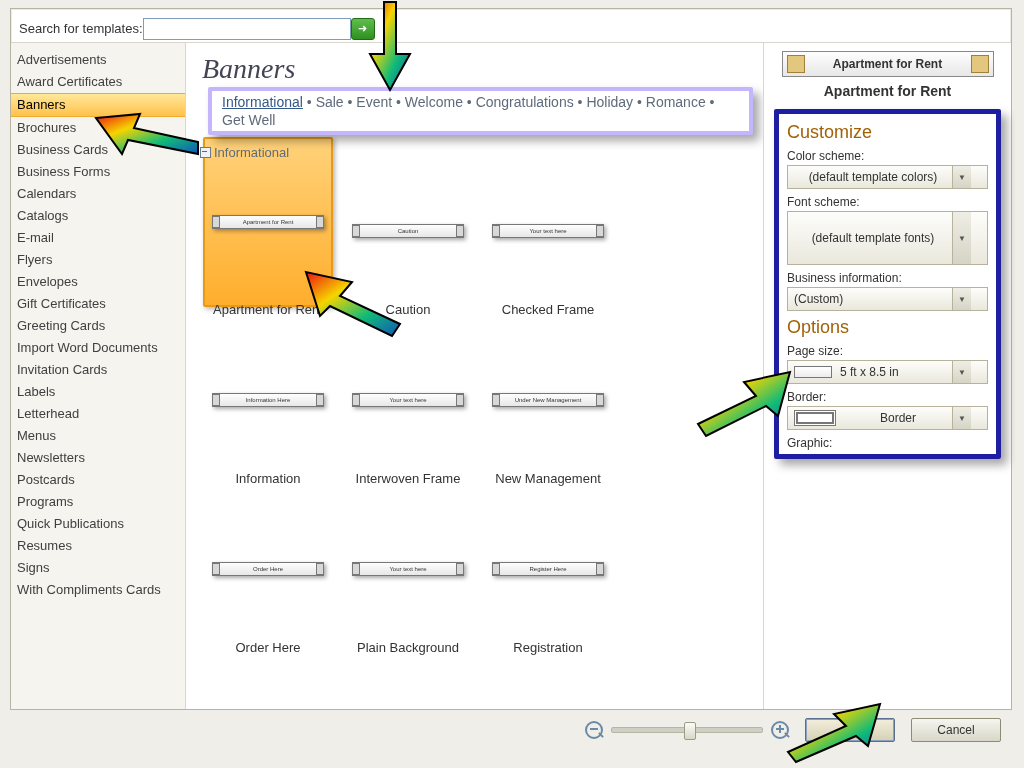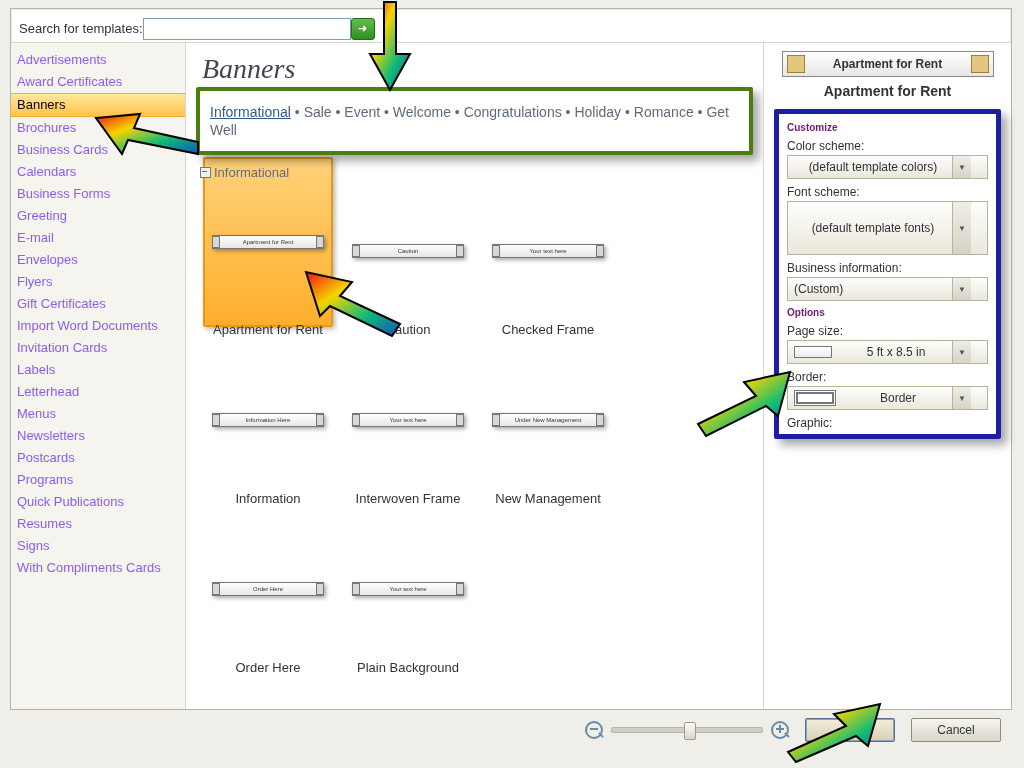--- a/index.html
+++ b/index.html
@@ -56,21 +56,21 @@
   
   .cats {
     width: 174px;
     background: #f5f4ee;
     border-right: 1px solid #d9d7cd;
     overflow: hidden;
   }
   .cats ul { list-style:none; margin:6px 0; padding:0; }
   .cats li {
     padding: 2px 6px;
-    color: #8b5cf6;
+    color: #404040;
     cursor: pointer;
     font-size: 13px;
     line-height: 18px;
     white-space: nowrap;
   }
   .cats li.selected {
     background: linear-gradient(#ffe89a,#ffc24b);
     border-top: 1px solid #f0ac31;
     border-bottom: 1px solid #f0ac31;
     color: #000;
@@ -86,26 +86,26 @@
   .center h1 {
     font-family: "Times New Roman", serif;
     font-style: italic;
     font-weight: normal;
     color: #445;
     font-size: 28px;
     margin: 2px 0 2px 6px;
   }
   .filter-box {
     position: relative;
-    margin: 2px 0 8px 0;
-    border: 4px solid #4d7c0f;
+    margin: 2px 0 8px 12px;
+    border: 4px solid #c4b5fd;
     border-radius: 2px;
     background: #fff;
     box-shadow: 6px 6px 10px rgba(0,0,0,0.35);
-    padding: 12px 10px;
+    padding: 2px 10px;
     color: #5f6b7b;
     font-size: 14px;
     line-height: 18px;
   }
   .filter-box .cat {
     color:#35588a;
     text-decoration: underline;
   }
   .section-title {
     position: relative;
@@ -202,21 +202,21 @@
     text-align:center; font-weight:bold; font-size:14px;
     margin-bottom: 10px;
   }
   .cust-frame {
     border: 5px solid #1e1ea0;
     border-radius: 2px;
     box-shadow: 6px 6px 10px rgba(0,0,0,0.35);
     padding: 6px 8px 2px 8px;
   }
   .section-head {
-    font-weight: bold; color:#701a75; font-size: 10px;
+    font-weight: normal; color:#a16207; font-size: 18px;
     margin: 2px 0 6px 0;
   }
   .fld-label { font-size:12px; margin: 0 0 2px 0; }
   .dropdown {
     display:flex; align-items:center;
     height: 22px;
     border: 1px solid #b6b29c;
     background: linear-gradient(#fdfdfb,#eae8dc);
     padding: 0 16px 0 6px;
     font-size: 12px;
@@ -316,27 +316,28 @@
 
   <div class="body">
 
     <div class="cats">
       <ul id="cat-ul">
           <li>Advertisements</li>
           <li>Award Certificates</li>
           <li class="selected">Banners</li>
           <li>Brochures</li>
           <li>Business Cards</li>
+          <li>Business Forms</li>
           <li>Calendars</li>
-          <li>Business Forms</li>
-          <li>Greeting</li>
+          <li>Catalogs</li>
           <li>E-mail</li>
+          <li>Flyers</li>
           <li>Envelopes</li>
-          <li>Flyers</li>
           <li>Gift Certificates</li>
+          <li>Greeting Cards</li>
           <li>Import Word Documents</li>
           <li>Invitation Cards</li>
           <li>Labels</li>
           <li>Letterhead</li>
           <li>Menus</li>
           <li>Newsletters</li>
           <li>Postcards</li>
           <li>Programs</li>
           <li>Quick Publications</li>
           <li>Resumes</li>
@@ -400,20 +401,26 @@
               <div class="banner-chip">Order Here</div>
             </div>
             <div class="lbl">Order Here</div>
           </div>
           <div class="tmpl">
             <div class="thumb-wrap">
               <div class="banner-chip">Your text here</div>
             </div>
             <div class="lbl">Plain Background</div>
           </div>
+          <div class="tmpl">
+            <div class="thumb-wrap">
+              <div class="banner-chip">Register Here</div>
+            </div>
+            <div class="lbl">Registration</div>
+          </div>
         </div>
     </div>
 
     <div class="rightp">
       <div class="preview-box">
         <span class="sq l"></span>
         <span>Apartment for Rent</span>
         <span class="sq r"></span>
       </div>
       <div class="sel-name">Apartment for Rent</div>
@@ -437,21 +444,21 @@
         <div class="dropdown">
           <span class="dd-text" style="text-align:left">(Custom)</span>
           <span class="dd-btn">▼</span>
         </div>
 
         <div class="section-head">Options</div>
 
         <div class="fld-label">Page size:</div>
         <div class="dropdown page-size">
           <span class="chip"></span>
-          <span class="dd-text" style="text-align:center">5 ft x 8.5 in</span>
+          <span class="dd-text" style="text-align:left">5 ft x 8.5 in</span>
           <span class="dd-btn">▼</span>
         </div>
 
         <div class="fld-label">Border:</div>
         <div class="dropdown border-row">
           <span class="chip"></span>
           <span class="dd-text" style="text-align:center">Border</span>
           <span class="dd-btn">▼</span>
         </div>
 

